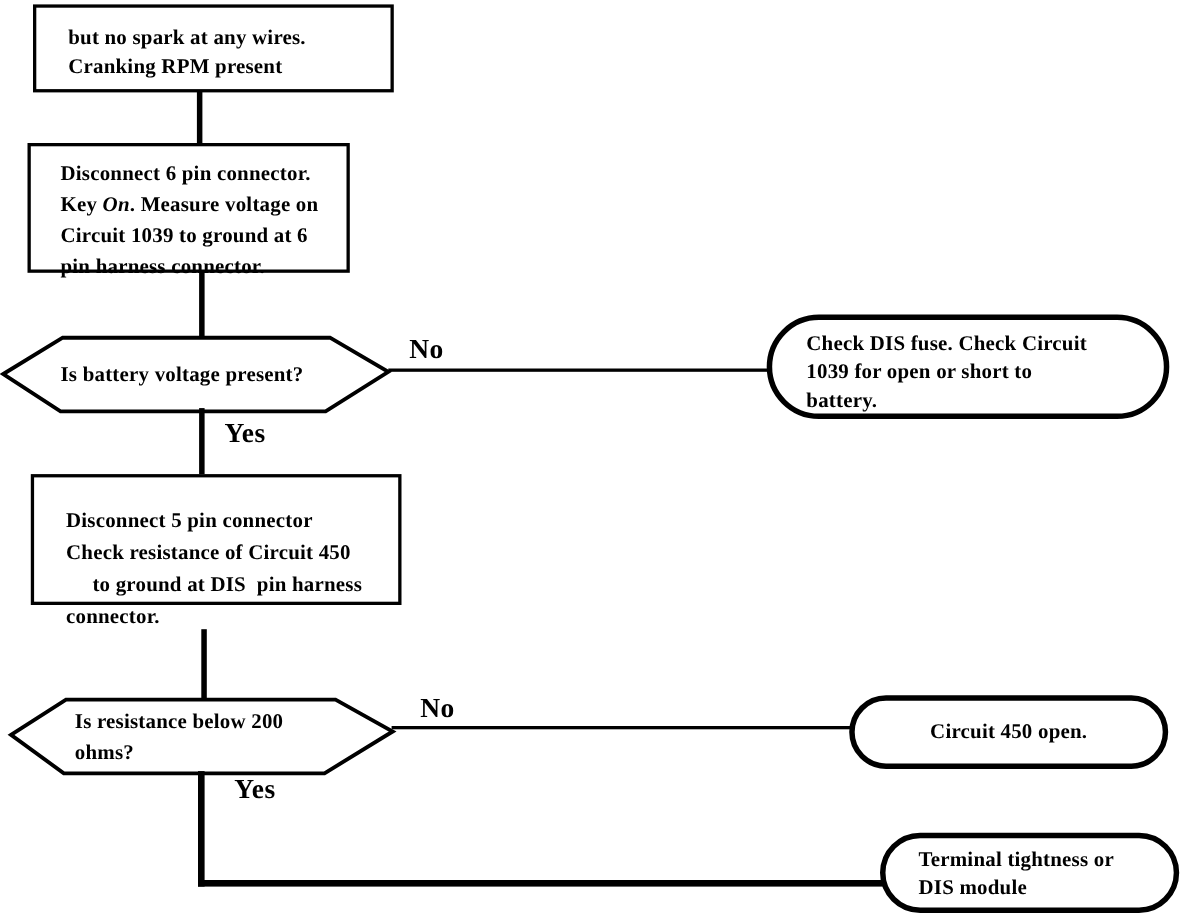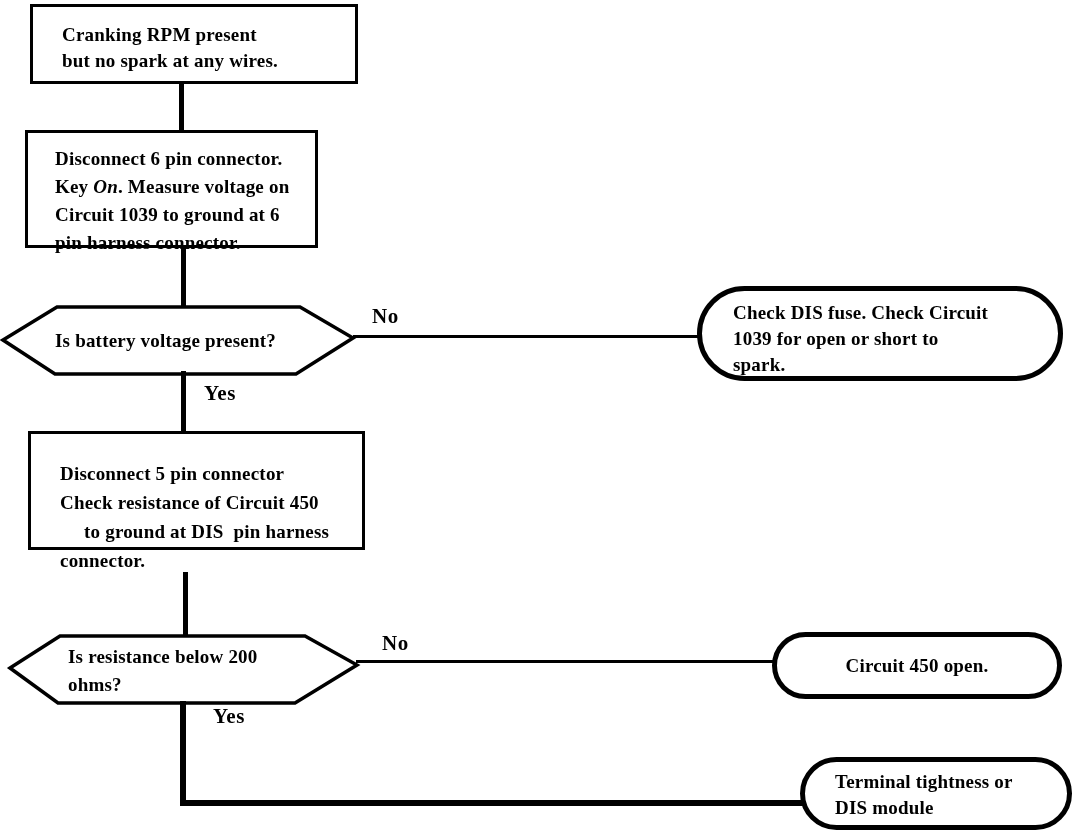--- a/index.html
+++ b/index.html
@@ -25,37 +25,37 @@
   .tline {
     display:block;
     font-size:19px;
     font-weight:600;
     white-space:pre-wrap;
     letter-spacing:0.2px;
   }
   .line { position:absolute; background:#000; }
   .edge-label {
     position:absolute;
-    font-size:21px;
+    font-size:25px;
     font-weight:600;
     letter-spacing:0.5px;
   }
   .hex-svg { position:absolute; }
   .hex-text { position:absolute; font-size:19px; font-weight:600; letter-spacing:0.2px; }
   .hex-text .tline { line-height:28px; }
   .ital { font-style:italic; }
 </style>
 </head>
 <body>
 
 <div class="canvas">
 
   <div class="box" style="left:30px; top:4px; width:328px; height:80px; padding:15px 8px 0 29px;">
+    <span class="tline" style="line-height:26px;">but no spark at any wires.</span>
     <span class="tline" style="line-height:26px;">Cranking RPM present</span>
-    <span class="tline" style="line-height:26px;">but no spark at any wires.</span>
   </div>
 
   <div class="line" style="left:179px; top:82px; width:5px; height:50px;"></div>
 
   <div class="box" style="left:25px; top:130px; width:293px; height:118px; padding:12px 6px 0 27px;">
     <span class="tline" style="line-height:28px;">Disconnect 6 pin connector.</span>
     <span class="tline" style="line-height:28px;"><span>Key </span><span class="ital">On</span><span>. Measure voltage on</span></span>
     <span class="tline" style="line-height:28px;">Circuit 1039 to ground at 6</span>
     <span class="tline" style="line-height:28px;">pin harness connector.</span>
   </div>
@@ -66,21 +66,21 @@
     <polygon points="3,37 57,4 300,4 353,35 296,71 55,71" fill="#ffffff" stroke="#000000" stroke-width="3.5"></polygon>
   </svg>
   <div class="hex-text" style="left:55px; top:330px; width:280px;">Is battery voltage present?</div>
 
   <div class="line" style="left:353px; top:335px; width:347px; height:3px;"></div>
   <div class="edge-label" style="left:372px; top:304px;">No</div>
 
   <div class="stadium" style="left:697px; top:286px; width:366px; height:95px; border-radius:48px; padding:9px 8px 12px 31px;">
     <span class="tline" style="line-height:26px;">Check DIS fuse. Check Circuit</span>
     <span class="tline" style="line-height:26px;">1039 for open or short to</span>
-    <span class="tline" style="line-height:26px;">spark.</span>
+    <span class="tline" style="line-height:26px;">battery.</span>
   </div>
 
   <div class="line" style="left:181px; top:371px; width:5px; height:86px;"></div>
   <div class="edge-label" style="left:204px; top:381px;">Yes</div>
 
   <div class="box" style="left:28px; top:431px; width:337px; height:119px; padding:25px 4px 0 29px;">
     <span class="tline" style="line-height:29px;">Disconnect 5 pin connector</span>
     <span class="tline" style="line-height:29px;">Check resistance of Circuit 450</span>
     <span class="tline" style="line-height:29px;margin-left:24px;">to ground at DIS  pin harness</span>
     <span class="tline" style="line-height:29px;">connector.</span>

